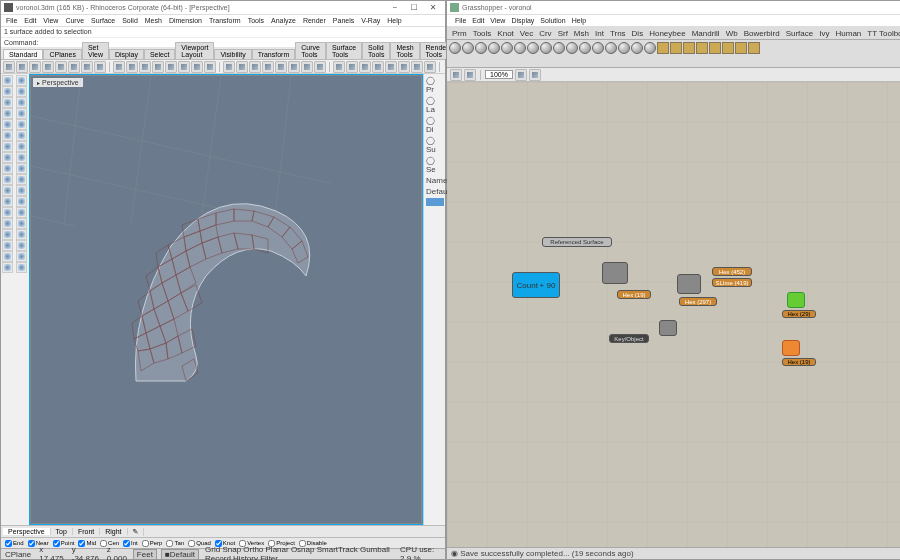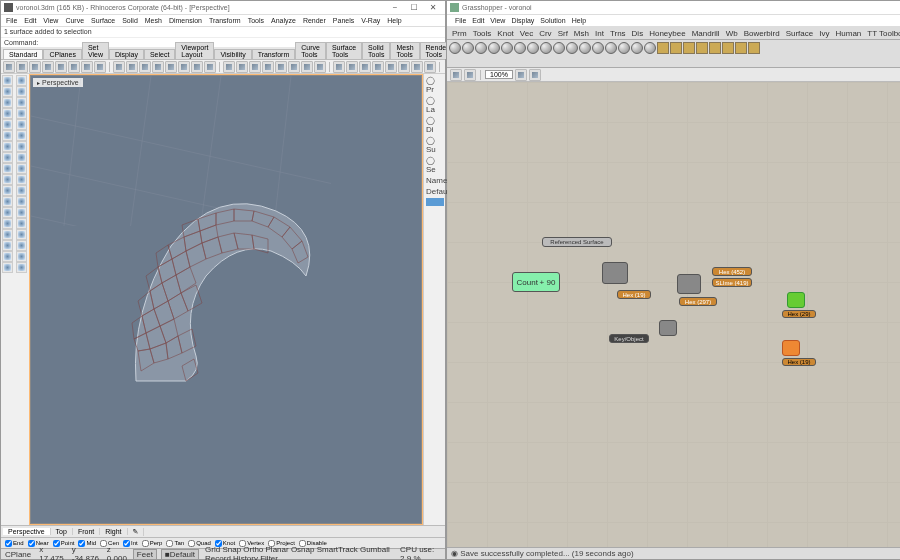--- a/index.html
+++ b/index.html
@@ -18,21 +18,21 @@
 .gh .menubar{justify-content:flex-start}
 .cmdline{height:10px;background:#fff;padding:1px 3px;font-size:7px;color:#333}
 .cmdprm{height:10px;background:#fff;padding:1px 3px;font-size:7px;color:#333;border-top:1px solid #eee}
 .tabstrip{height:13px;background:#e8e8e8;display:flex;align-items:end;padding:0 2px;gap:0;border-bottom:1px solid #bbb}
 .tabstrip span{padding:1px 5px;font-size:7px;background:#ddd;border:1px solid #bbb;border-bottom:none;cursor:pointer}
 .tabstrip span.active{background:#f8f8f8}
 .iconrow{height:14px;background:#f0f0f0;display:flex;align-items:center;padding:1px 2px;gap:1px;border-bottom:1px solid #ccc}
 .ibtn{width:12px;height:12px;background:#e0e0e0;border:1px solid #bbb;border-radius:1px;cursor:pointer;position:relative}
 .ibtn::after{content:"";position:absolute;inset:2px;background:linear-gradient(135deg,#789,#abc)}
 .sep{width:1px;height:10px;background:#bbb;margin:0 2px}
-.workarea{flex:1;display:flex;background:#fdba74;position:relative}
+.workarea{flex:1;display:flex;background:#0ea5e9;position:relative}
 .ltool{width:14px;background:#f0f0f0;display:flex;flex-direction:column;gap:0;padding:1px}
 .ltool2{width:14px;background:#f0f0f0;display:flex;flex-direction:column;gap:0;padding:1px}
 .tb{width:11px;height:11px;background:#e8e8e8;border:1px solid #ccc;margin-bottom:0;cursor:pointer;position:relative}
 .tb::after{content:"";position:absolute;inset:1px;background:radial-gradient(circle,#68a,#def)}
 .viewport{flex:1;background:#6b7a8c;position:relative;border:1px solid #888;margin:1px}
 .vp-label{position:absolute;top:2px;left:2px;background:rgba(240,240,240,.9);padding:1px 4px;font-size:7px;color:#333;display:flex;align-items:center;gap:2px}
 .vp-label::before{content:"▸";font-size:6px}
 .grid-lines{position:absolute;inset:0;opacity:.3}
 .rpanel{width:22px;background:#f0f0f0;border-left:1px solid #ccc;padding:2px;font-size:6px;color:#444}
 .rpanel div{margin-bottom:2px}
@@ -53,21 +53,21 @@
 .gh-compstrip span{padding:1px 3px;cursor:pointer;color:#333}
 .gh-icons{height:28px;background:#ddd;display:flex;align-items:center;padding:2px;gap:1px;border-bottom:1px solid #aaa;flex-wrap:wrap;align-content:flex-start}
 .ghb{width:12px;height:12px;border-radius:50%;background:radial-gradient(circle at 30% 30%,#eee,#888);border:1px solid #666;cursor:pointer}
 .ghsq{width:12px;height:12px;background:#ca5;border:1px solid #875;cursor:pointer}
 .gh-toolbar{height:14px;background:#e8e8e8;display:flex;align-items:center;padding:1px 3px;gap:2px;border-bottom:1px solid #bbb}
 .zoom-box{background:#fff;border:1px solid #999;padding:0 4px;font-size:7px}
 .canvas{flex:1;background:#c9c4b8;position:relative;overflow:hidden}
 .canvas::before{content:"";position:absolute;inset:0;background-image:linear-gradient(#bfb9ac 1px,transparent 1px),linear-gradient(90deg,#bfb9ac 1px,transparent 1px);background-size:40px 40px;opacity:.4}
 .node{position:absolute;border-radius:3px;border:1px solid #555;font-size:6px;display:flex;align-items:center;justify-content:center;cursor:move}
 .n-ref{left:95px;top:155px;width:70px;height:10px;background:#bbb;color:#333}
-.n-count{left:65px;top:190px;width:48px;height:20px;background:#86efac;color:#333}
+.n-count{left:65px;top:190px;width:48px;height:26px;background:#0ea5e9;color:#333}
 .n-pop{left:155px;top:180px;width:26px;height:22px;background:#888}
 .n-hex1{left:170px;top:208px;width:34px;height:9px;background:#cc8833;color:#fff}
 .n-vor{left:230px;top:192px;width:24px;height:20px;background:#888}
 .n-hex2{left:232px;top:215px;width:38px;height:9px;background:#cc8833;color:#fff}
 .n-hex3{left:265px;top:185px;width:40px;height:9px;background:#cc8833;color:#fff}
 .n-hex4{left:265px;top:196px;width:40px;height:9px;background:#cc8833;color:#fff}
 .n-grn{left:340px;top:210px;width:18px;height:16px;background:#6c3;border-color:#393}
 .n-hexr1{left:335px;top:228px;width:34px;height:8px;background:#cc8833}
 .n-org{left:335px;top:258px;width:18px;height:16px;background:#e83;border-color:#b52}
 .n-hexr2{left:335px;top:276px;width:34px;height:8px;background:#cc8833}

